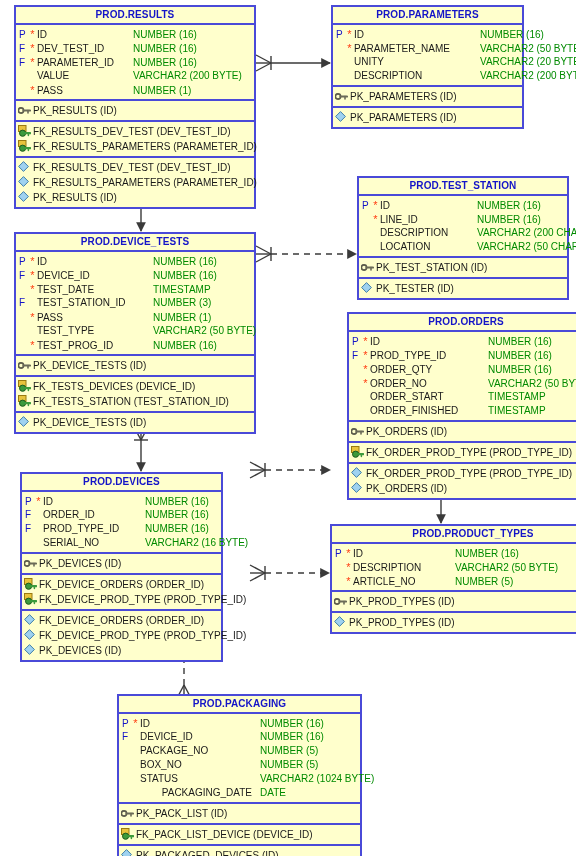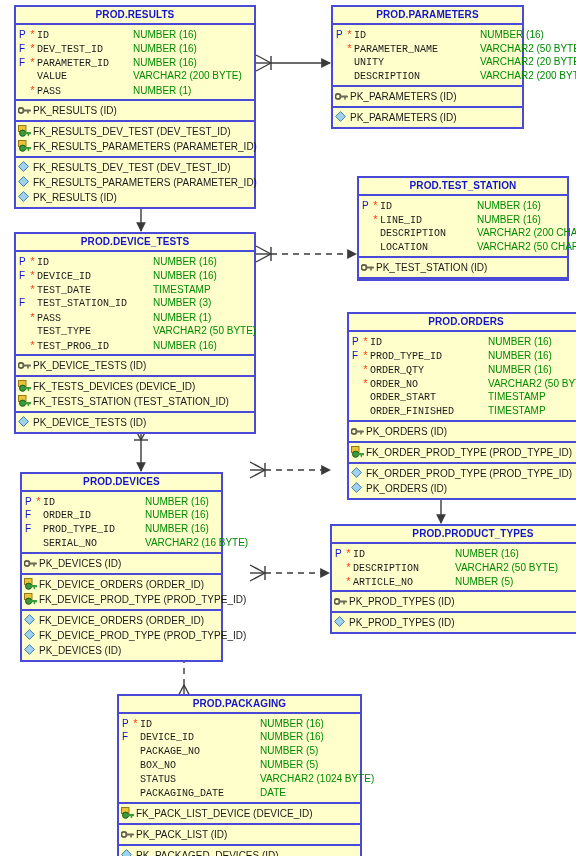--- a/index.html
+++ b/index.html
@@ -69,21 +69,20 @@
     color: #ff3b10;
     font-size: 11px;
     text-align: center;
     box-sizing: border-box;
   }
   .aname {
     color: #1a1a1a;
     flex: 0 0 auto;
     box-sizing: border-box;
     padding-right: 8px;
-    font-family: Liberation Mono, monospace;
   }
   .atype {
     color: #008a00;
     flex: 1 1 auto;
     box-sizing: border-box;
   }
 
   
   .crow {
     display: flex;
@@ -375,20 +374,30 @@
             <span class="cico">
               <svg width="13" height="13" viewBox="0 0 13 13">
                 <circle cx="3" cy="6.5" r="2.6" fill="none" stroke="#5a5a4a" stroke-width="1.6"></circle>
                 <path d="M5.4 6.5 L12 6.5" stroke="#6b6b58" stroke-width="2.2" stroke-linecap="round"></path>
                 <path d="M10 6.5 L10 9" stroke="#6b6b58" stroke-width="1.6" stroke-linecap="round"></path>
               </svg>
             </span>
             <span class="ctext">PK_TEST_STATION (ID)</span>
           </div>
         </div>
+        <div class="section last">
+          <div class="crow">
+            <span class="cico">
+              <svg width="11" height="11" viewBox="0 0 11 11">
+                <path d="M5.5 0.6 L10.4 5.5 L5.5 10.4 L0.6 5.5 Z" fill="#9fd2f0" stroke="#3f7fa8" stroke-width="1"></path>
+              </svg>
+            </span>
+            <span class="ctext">PK_TESTER (ID)</span>
+          </div>
+        </div>
       </div>
       <div class="entity" style="left: 14px; top: 232px; width: 242px;">
         <div class="ent-title">PROD.DEVICE_TESTS</div>
         <div class="section">
           <div class="attr">
             <span class="kcol">P</span>
             <span class="mcol">*</span>
             <span class="aname" style="width: 116px; flex: 0 0 116px;">ID</span>
             <span class="atype">NUMBER (16)</span>
           </div>
@@ -725,49 +734,49 @@
           </div>
           <div class="attr">
             <span class="kcol"></span>
             <span class="mcol"></span>
             <span class="aname" style="width: 120px; flex: 0 0 120px;">STATUS</span>
             <span class="atype">VARCHAR2 (1024 BYTE)</span>
           </div>
           <div class="attr">
             <span class="kcol"></span>
             <span class="mcol"></span>
-            <span class="aname" style="width: 120px; flex: 0 0 120px;">PACKAGING_DATE</span>
+            <span class="aname" style="width: 120px; flex: 0 0 120px; text-align: right;">PACKAGING_DATE</span>
             <span class="atype">DATE</span>
+          </div>
+        </div>
+        <div class="section">
+          <div class="crow">
+            <span class="cico">
+              <svg width="13" height="13" viewBox="0 0 13 13">
+                <circle cx="3" cy="6.5" r="2.6" fill="none" stroke="#5a5a4a" stroke-width="1.6"></circle>
+                <path d="M5.4 6.5 L12 6.5" stroke="#6b6b58" stroke-width="2.2" stroke-linecap="round"></path>
+                <path d="M10 6.5 L10 9" stroke="#6b6b58" stroke-width="1.6" stroke-linecap="round"></path>
+              </svg>
+            </span>
+            <span class="ctext">PK_PACK_LIST (ID)</span>
           </div>
         </div>
         <div class="section">
           <div class="crow">
             <span class="cico">
               <svg width="13" height="13" viewBox="0 0 13 13">
                 <rect x="0.5" y="0.5" width="7.5" height="6" fill="#e8c33c" stroke="#9a7a10" stroke-width="1"></rect>
                 <circle cx="4.6" cy="8.2" r="3.1" fill="#3c9a3c" stroke="#1d5c1d" stroke-width="1"></circle>
                 <path d="M7 8.2 L12.2 8.2" stroke="#3c9a3c" stroke-width="2.2" stroke-linecap="round"></path>
                 <path d="M10.4 8.2 L10.4 10.6" stroke="#3c9a3c" stroke-width="1.5" stroke-linecap="round"></path>
               </svg>
             </span>
             <span class="ctext">FK_PACK_LIST_DEVICE (DEVICE_ID)</span>
           </div>
         </div>
-        <div class="section">
-          <div class="crow">
-            <span class="cico">
-              <svg width="13" height="13" viewBox="0 0 13 13">
-                <circle cx="3" cy="6.5" r="2.6" fill="none" stroke="#5a5a4a" stroke-width="1.6"></circle>
-                <path d="M5.4 6.5 L12 6.5" stroke="#6b6b58" stroke-width="2.2" stroke-linecap="round"></path>
-                <path d="M10 6.5 L10 9" stroke="#6b6b58" stroke-width="1.6" stroke-linecap="round"></path>
-              </svg>
-            </span>
-            <span class="ctext">PK_PACK_LIST (ID)</span>
-          </div>
-        </div>
         <div class="section last">
           <div class="crow">
             <span class="cico">
               <svg width="11" height="11" viewBox="0 0 11 11">
                 <path d="M5.5 0.6 L10.4 5.5 L5.5 10.4 L0.6 5.5 Z" fill="#9fd2f0" stroke="#3f7fa8" stroke-width="1"></path>
               </svg>
             </span>
             <span class="ctext">PK_PACKAGED_DEVICES (ID)</span>
           </div>
         </div>

